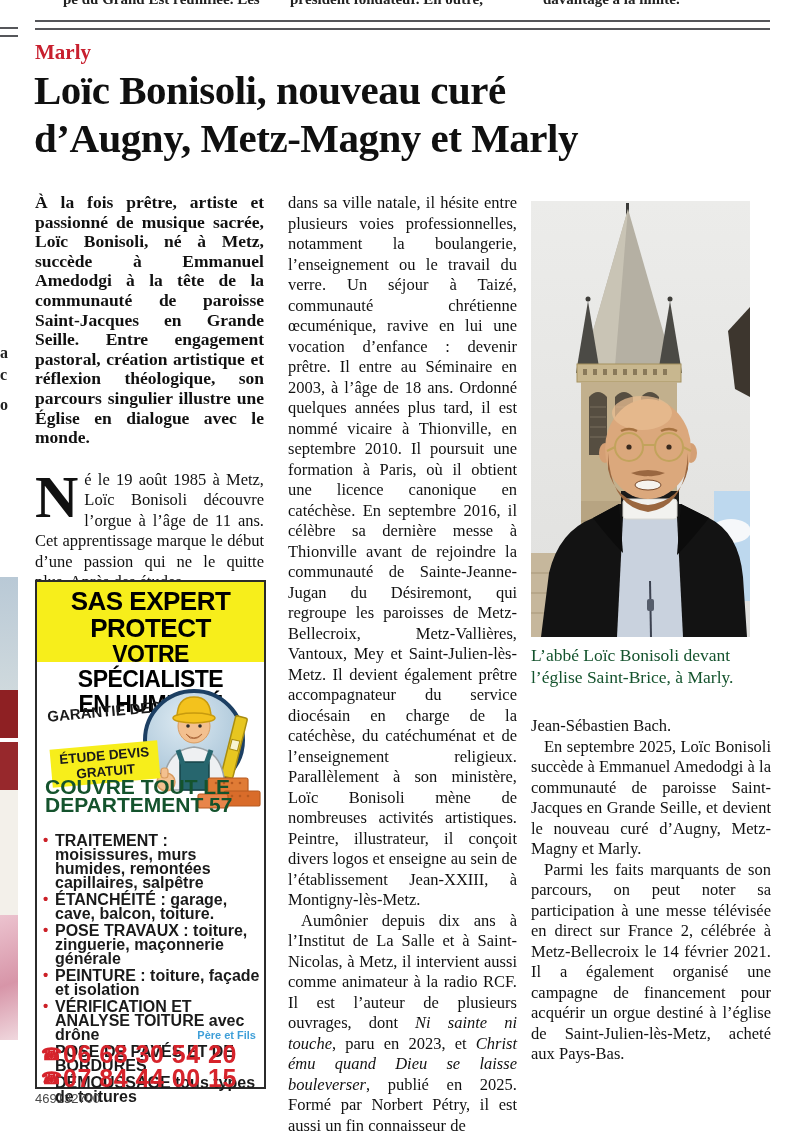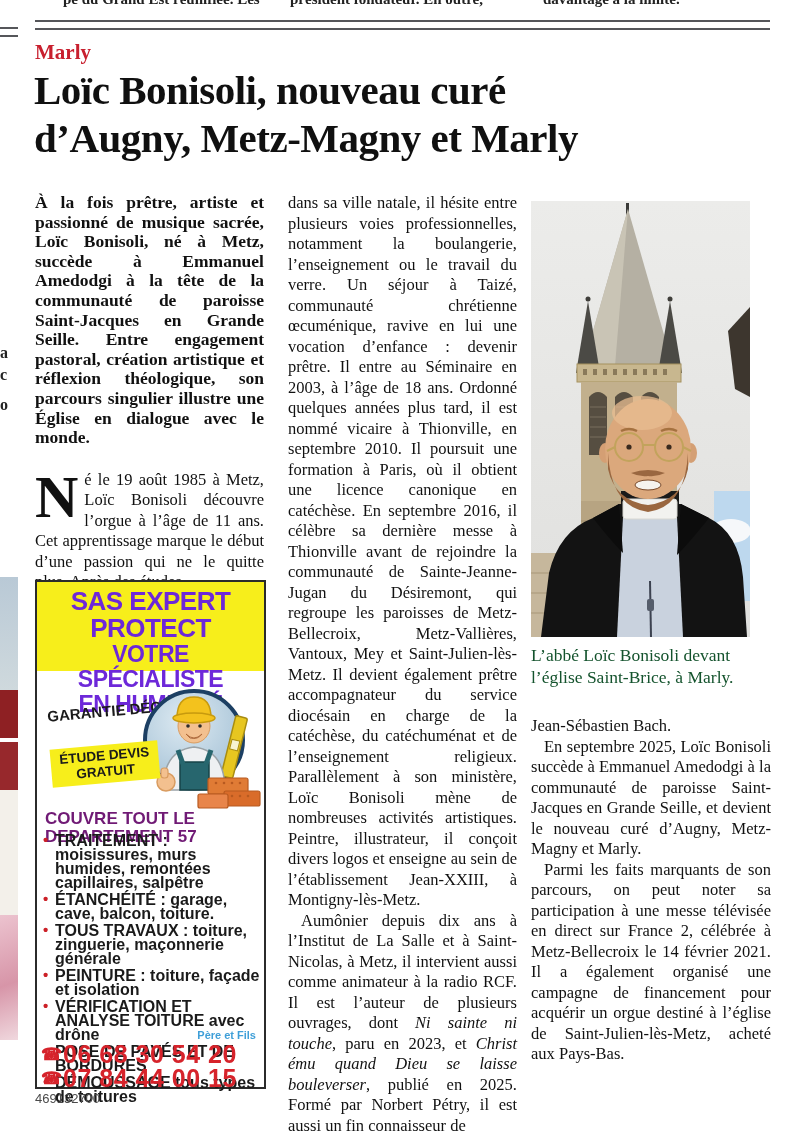--- a/index.html
+++ b/index.html
@@ -39,31 +39,31 @@
   .lead{margin:0 0 18px 0;font-weight:bold;font-size:17.5px;line-height:19.6px;
         text-align:justify;hyphens:auto;-webkit-hyphens:auto;}
   .bp{margin:0;font-size:16.5px;line-height:20.5px;text-align:justify;hyphens:auto;-webkit-hyphens:auto;}
   .bp.ind{text-indent:13px;}
   .dropp{margin:22px 0 0 0;font-size:16.5px;line-height:20.5px;text-align:justify;hyphens:auto;-webkit-hyphens:auto;}
   .dcap{float:left;font-weight:bold;font-size:60px;line-height:50px;padding:2px 6px 0 0;color:#111;}
 
   
   .adbox{position:absolute;left:35px;top:580px;width:227px;height:505px;
          border:2px solid #2b2b2b;background:#fff;font-family:"Liberation Sans", sans-serif;}
-  .ad-header{position:absolute;top:0;left:0;right:0;height:89px;background:#f7ee1b;
-             text-align:center;color:#6d28d9;font-weight:bold;padding-top:6px;box-sizing:border-box;}
+  .ad-header{position:absolute;top:0;left:0;right:0;height:80px;background:#f7ee1b;
+             text-align:center;color:#000000;font-weight:bold;padding-top:6px;box-sizing:border-box;}
   .ad-h-big{font-size:26px;line-height:27px;letter-spacing:-0.5px;}
   .ad-h-mid{font-size:23px;line-height:25px;letter-spacing:-0.5px;}
   .ad-garantie{position:absolute;top:118px;left:10px;font-weight:bold;font-size:15px;color:#1a1a1a;
                transform:rotate(-5deg);}
   .ad-worker{position:absolute;top:96px;right:0px;}
   .ad-chip{position:absolute;top:163px;left:14px;background:#f7ee1b;padding:3px 9px;
            transform:rotate(-5deg);font-weight:bold;font-size:13.5px;line-height:16px;
            text-align:center;color:#1a1a1a;}
-  .ad-coverage{position:absolute;top:228px;left:8px;font-weight:bold;font-size:17px;line-height:18px;color:#701a75;}
+  .ad-coverage{position:absolute;top:196px;left:8px;font-weight:bold;font-size:21px;line-height:18px;color:#14532d;}
   .ad-bullets{position:absolute;top:252px;left:6px;right:3px;margin:0;padding:0;list-style:none;}
   .ad-bullets li{position:relative;padding-left:12px;margin-bottom:3px;
                  font-weight:bold;font-size:16px;line-height:14px;color:#1a1a1a;}
   .ad-bullets li::before{content:"\2022";position:absolute;left:0;top:-1px;color:#cc2027;font-size:15px;}
   .ad-brand{position:absolute;top:418px;left:6px;font-weight:bold;font-size:28px;letter-spacing:-1px;color:#29a9e0;}
   .ad-brand-sub{position:absolute;top:447px;right:8px;font-weight:bold;font-size:11px;color:#3f9fd8;}
   .ad-phones{position:absolute;top:460px;left:4px;right:2px;}
   .ad-phone-row{display:flex;align-items:center;height:24px;color:#d6232b;font-weight:bold;}
   .ad-phone-icon{font-size:17px;width:22px;}
   .ad-phone-num{font-size:25px;letter-spacing:0.5px;white-space:nowrap;}
@@ -167,21 +167,21 @@
     </div>
 
     <div class="ad-coverage">
       <div>COUVRE TOUT LE</div>
       <div>DEPARTEMENT 57</div>
     </div>
 
     <ul class="ad-bullets">
         <li>TRAITEMENT : moisissures, murs humides, remontées capillaires, salpêtre</li>
         <li>ÉTANCHÉITÉ : garage, cave, balcon, toiture.</li>
-        <li>TOUS TRAVAUX : toiture, zinguerie, maçonnerie générale</li>
+        <li>POSE TRAVAUX : toiture, zinguerie, maçonnerie générale</li>
         <li>PEINTURE : toiture, façade et isolation</li>
         <li>VÉRIFICATION ET ANALYSE TOITURE avec drône</li>
         <li>POSE DE PAVÉS ET DE BORDURES</li>
         <li>DÉMOUSSAGE tous types de toitures</li>
       </ul>
 
     <div class="ad-brand-sub">Père et Fils</div>
 
     <div class="ad-phones">
       <div class="ad-phone-row">

